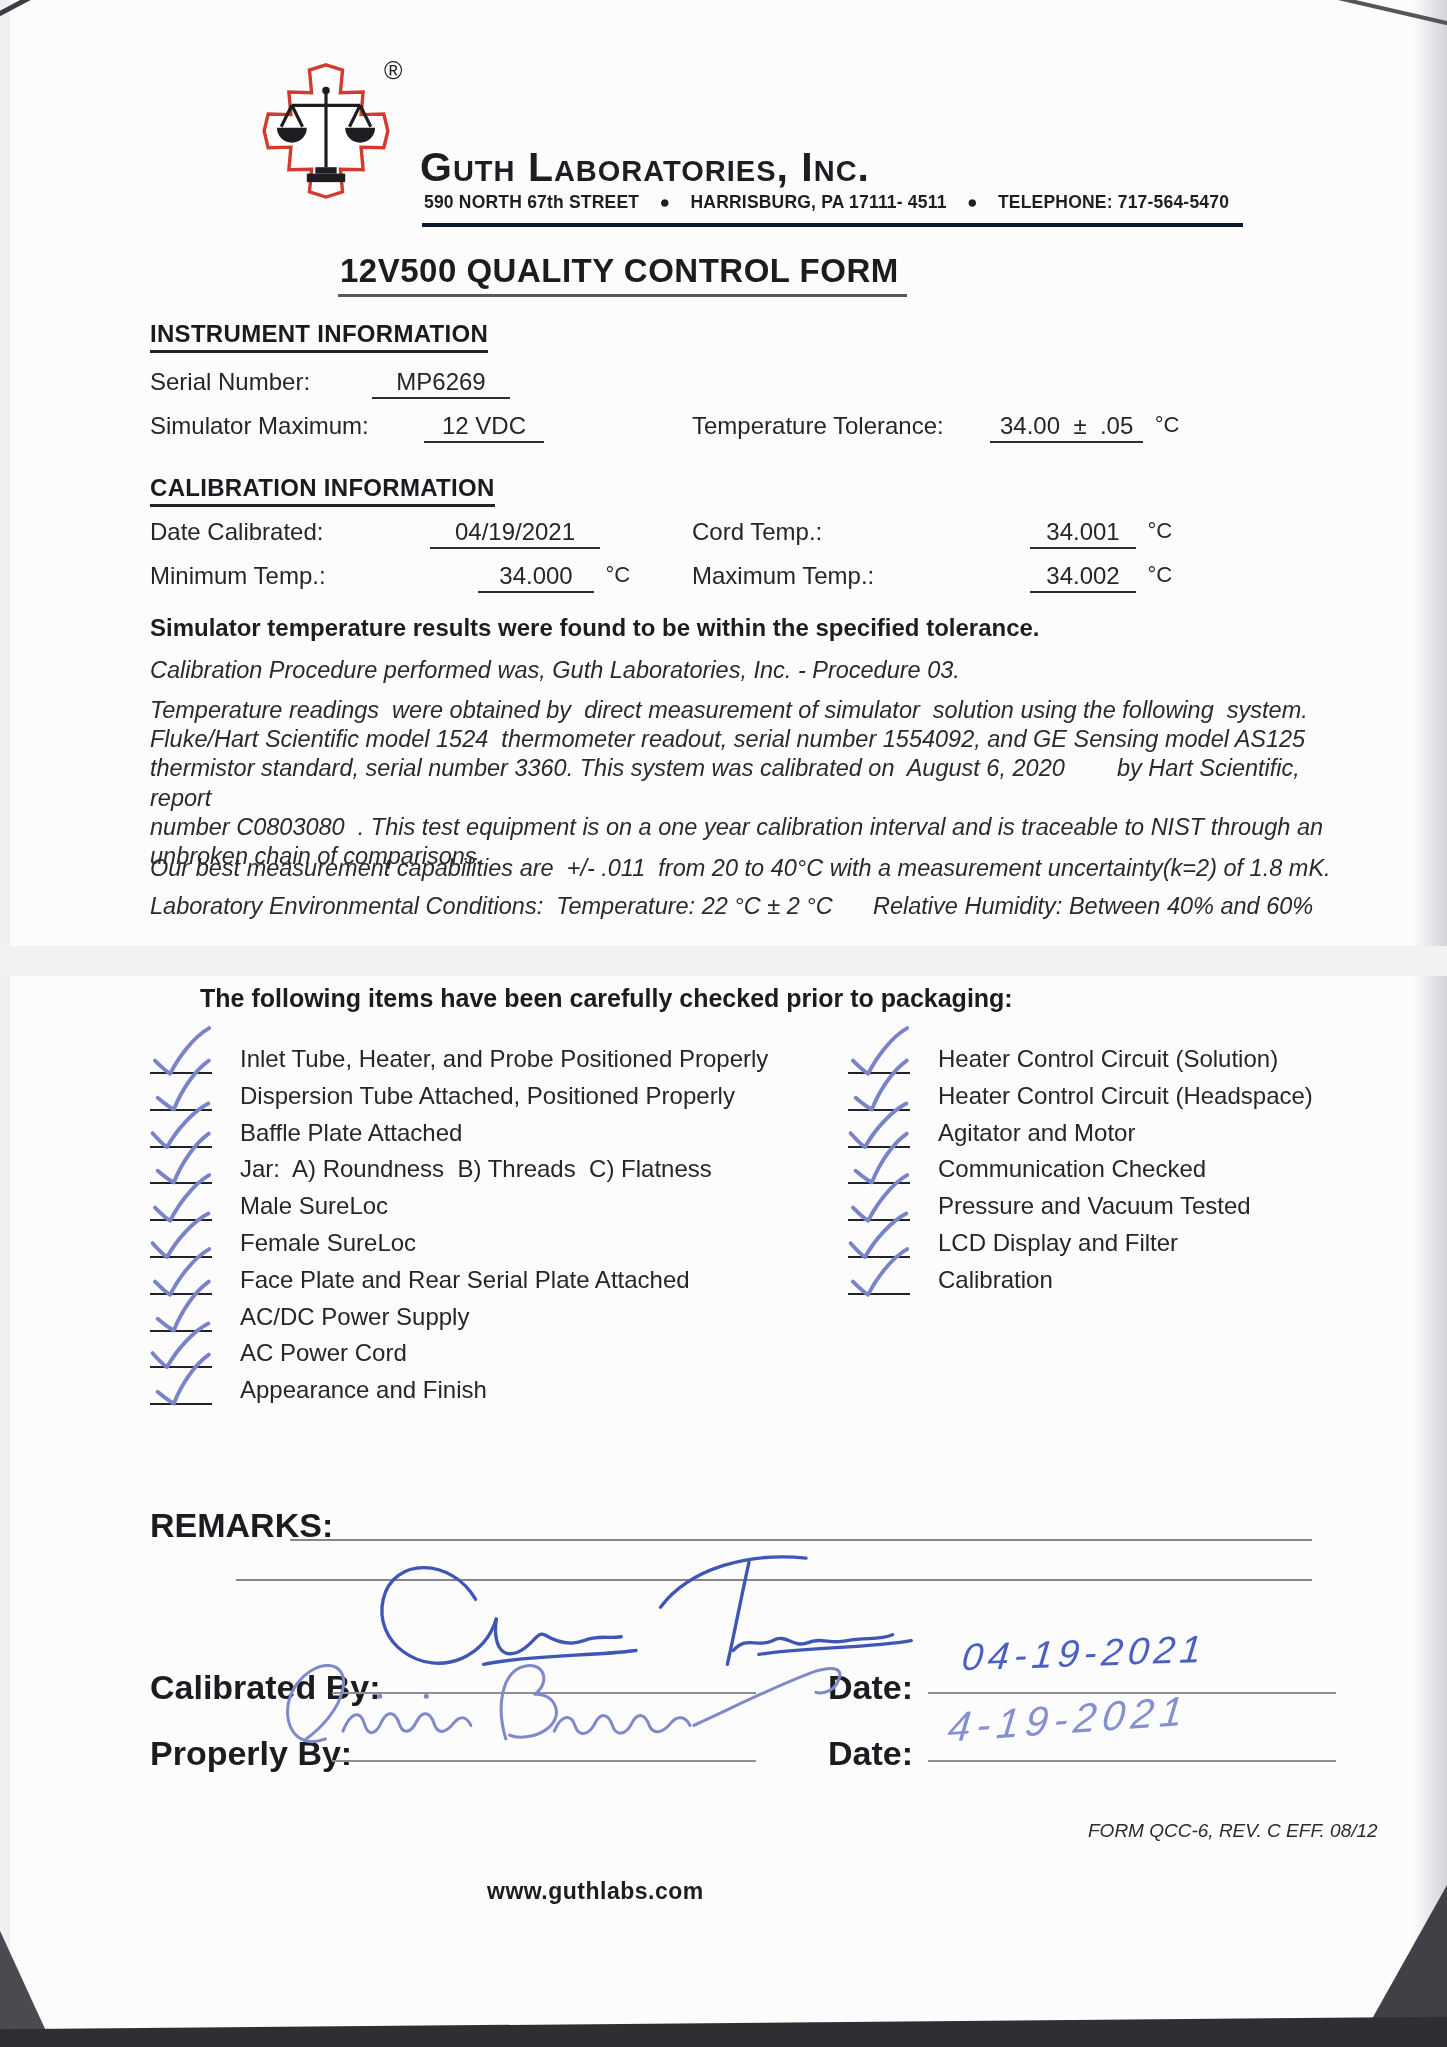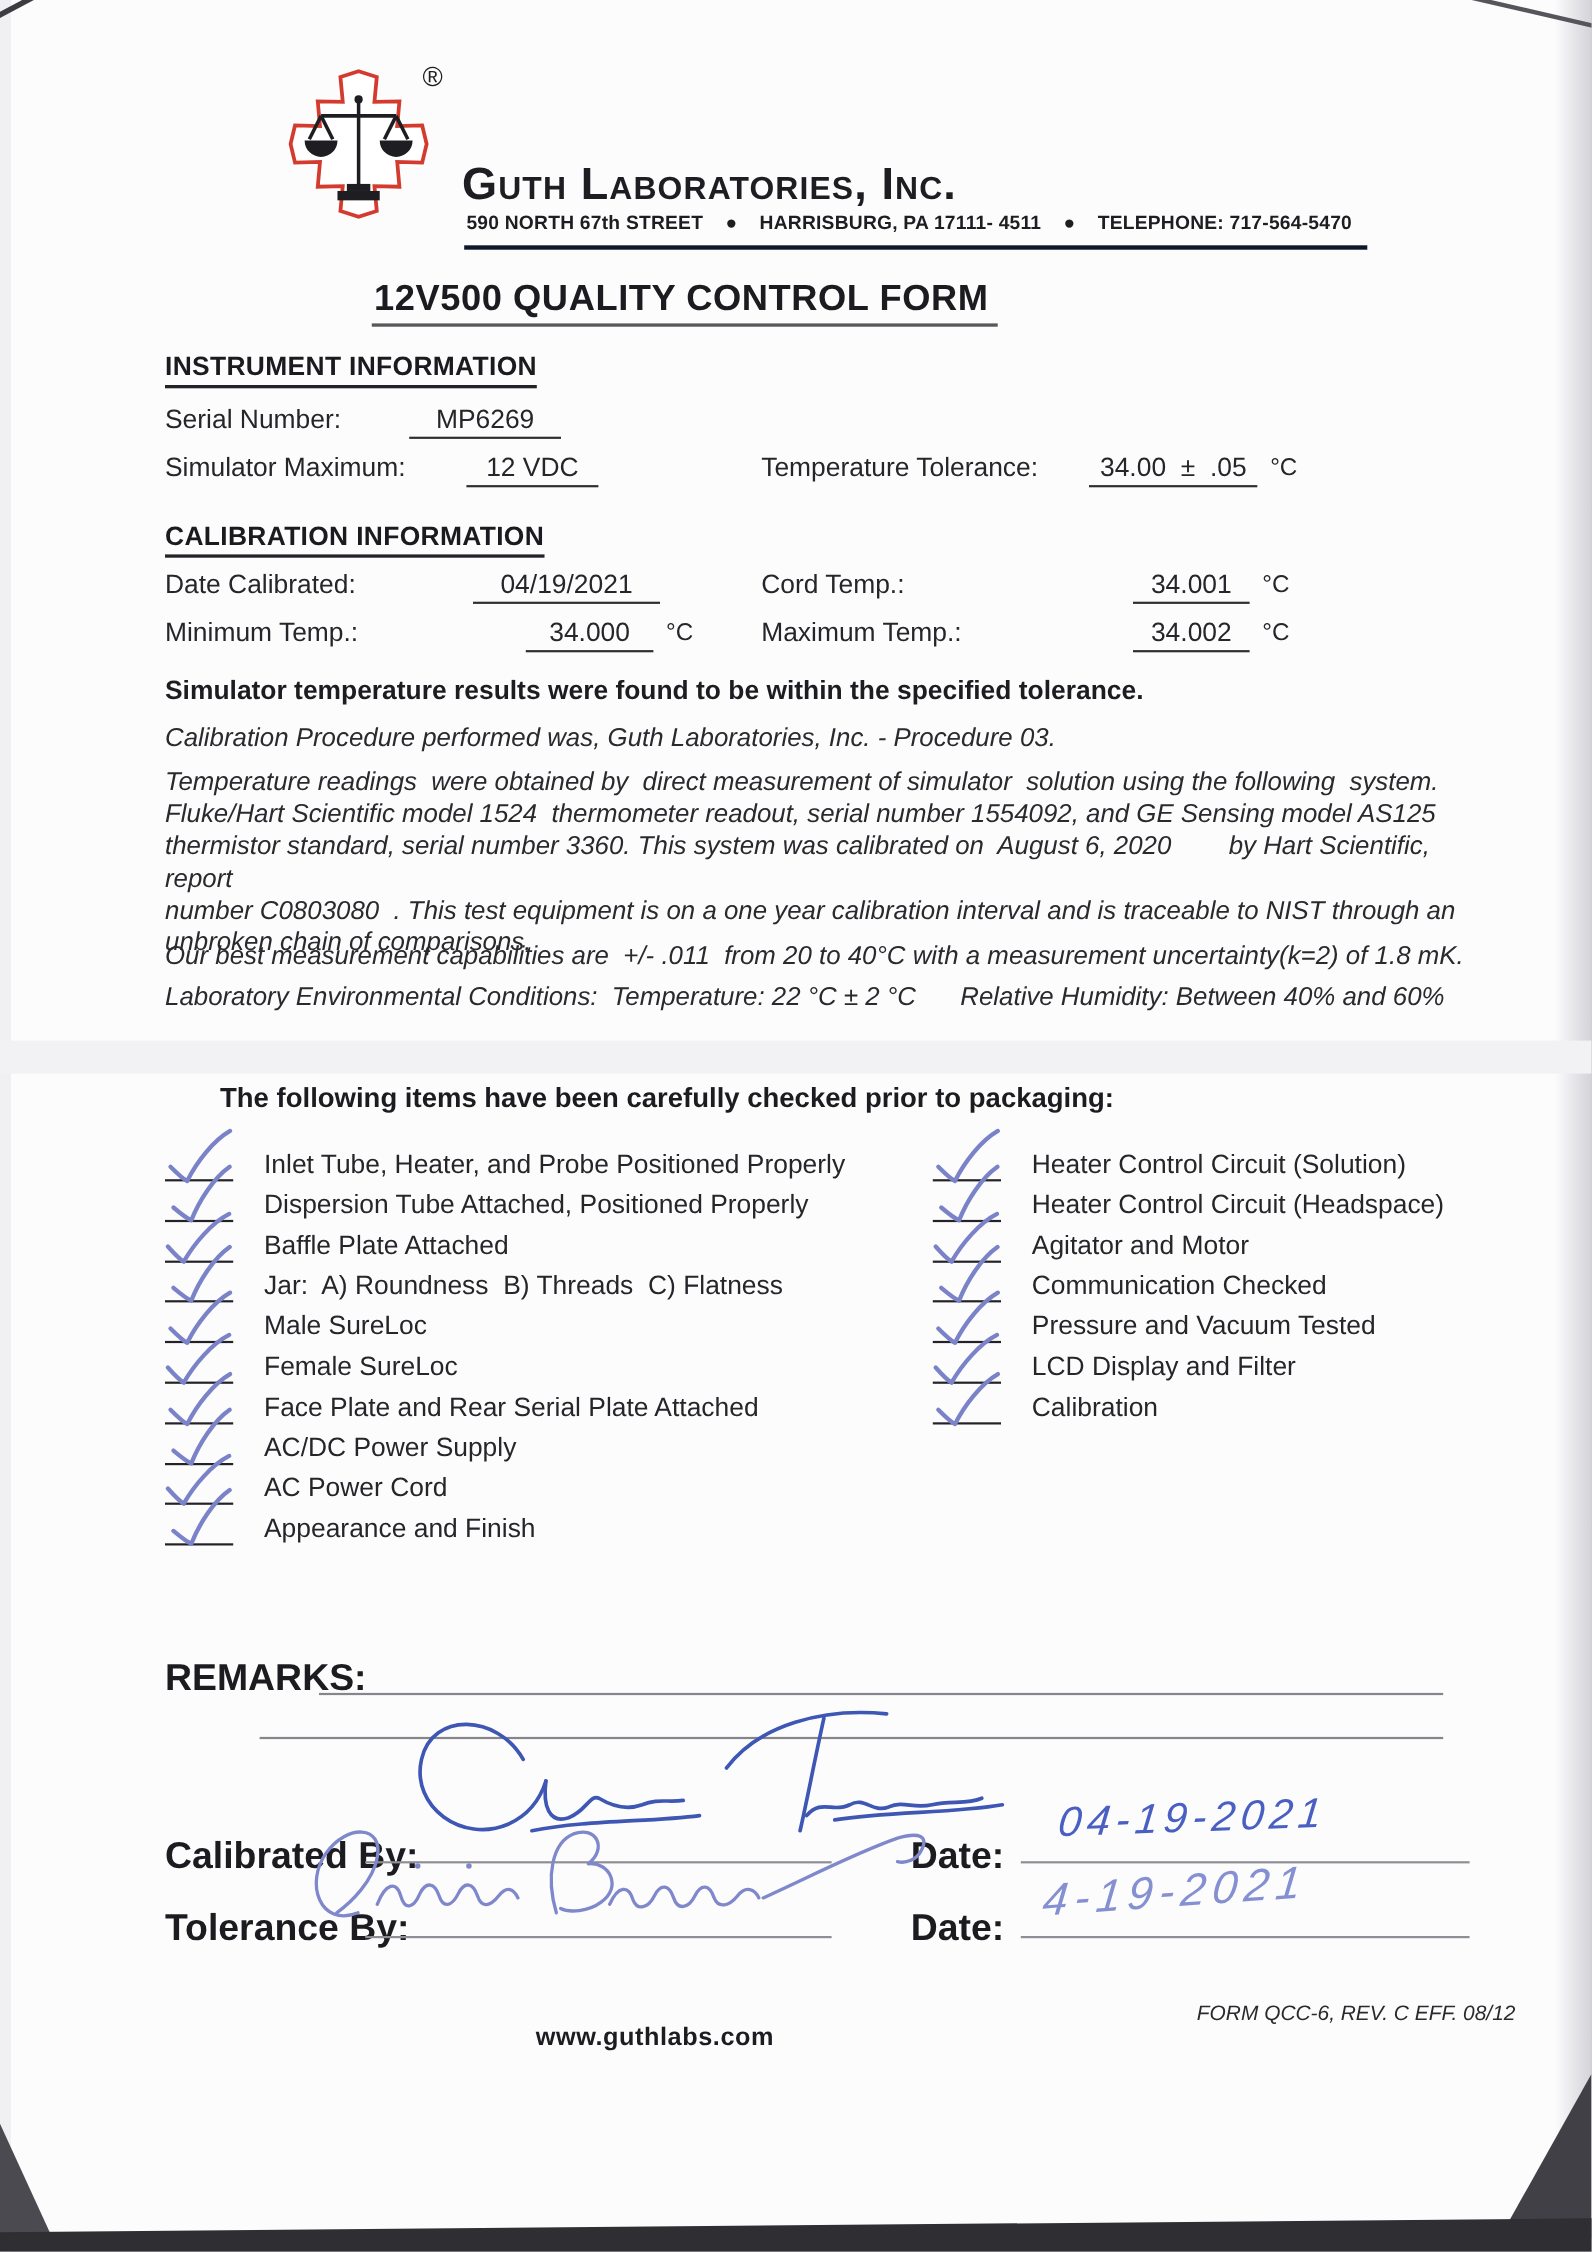--- a/index.html
+++ b/index.html
@@ -54,21 +54,21 @@
   .chk-row:nth-child(3n) svg{transform:rotate(3deg) translate(-2px,0);}
   .chk-lbl{font-size:24px;color:#26262a;margin-left:28px;white-space:pre;padding-bottom:1px;}
 
   .hline{position:absolute;border-bottom:2px solid #85858b;height:0;}
   .sigline{position:absolute;border-bottom:2px solid #8e8e94;height:0;}
   .signoff-lbl{font-size:34px;font-weight:bold;color:#1c1c20;}
   .hw{position:absolute;font-style:italic;white-space:nowrap;}
   .hw1{font-size:38px;letter-spacing:5px;color:#4a5fc2;transform:rotate(-2deg) skewX(-8deg);}
   .hw2{font-size:41px;letter-spacing:6px;color:#8590d2;transform:rotate(-4deg) skewX(-10deg);}
 
-  .site{font-size:23px;font-weight:bold;letter-spacing:.5px;color:#1d1d21;}
+  .site{font-size:23px;font-weight:bold;letter-spacing:.5px;color:#1d1d21;margin-top:40px;}
   .formid{font-size:19px;font-style:italic;color:#2a2a2e;}
   svg .ink{fill:none;stroke-linecap:round;stroke-linejoin:round;}
 </style>
 </head>
 <body>
 
 <div class="page">
 
   <div class="edge-right"></div>
   <div class="edge-left"></div>
@@ -311,21 +311,21 @@
       <path d="M142,52 C118,10 58,8 48,52 C38,96 86,130 128,112 C148,103 158,88 163,72"></path>
       <path d="M163,72 C160,95 166,112 184,106 C200,100 204,84 212,88 C222,94 236,100 252,94 C266,88 276,92 290,90"></path>
       <path d="M150,118 C200,108 260,110 305,104"></path>
       <path d="M330,60 C360,20 420,4 478,10"></path>
       <path d="M420,14 C412,50 404,92 398,118"></path>
       <path d="M404,104 C418,88 428,102 444,94 C458,86 464,102 480,96 C494,90 502,98 520,94 C538,90 552,94 566,88"></path>
       <path d="M430,108 C480,100 540,102 585,94"></path>
     </g>
   </svg>
 
-  <span class="abs signoff-lbl" style="left:150px;top:1734px;">Tolerance By:</span>
+  <span class="abs signoff-lbl" style="left:150px;top:1734px;">Properly By:</span>
   <div class="sigline" style="left:332px;top:1760px;width:424px;"></div>
   <span class="abs signoff-lbl" style="left:828px;top:1734px;">Date:</span>
   <div class="sigline" style="left:928px;top:1760px;width:408px;"></div>
   <span class="hw hw2" style="left:948px;top:1696px;">4-19-2021</span>
 
   <svg class="abs" style="left:258px;top:1642px;" width="670" height="126" viewBox="0 0 680 130">
     <g class="ink" stroke="#7e88cb" stroke-width="3.1" fill="none">
       <path d="M64,100 C28,114 14,72 34,44 C54,16 88,18 82,48 C78,70 58,90 44,100"></path>
       <path d="M82,92 C90,72 100,70 104,84 C108,98 116,96 122,82 C128,70 136,72 140,84 C144,96 152,94 158,82 C164,70 172,72 176,84 C180,96 188,94 196,84 C204,74 210,78 214,86"></path>
       <path d="M250,100 C240,66 246,34 266,26 C288,18 298,40 280,54 C300,52 312,76 292,90 C280,99 262,100 254,96"></path>

